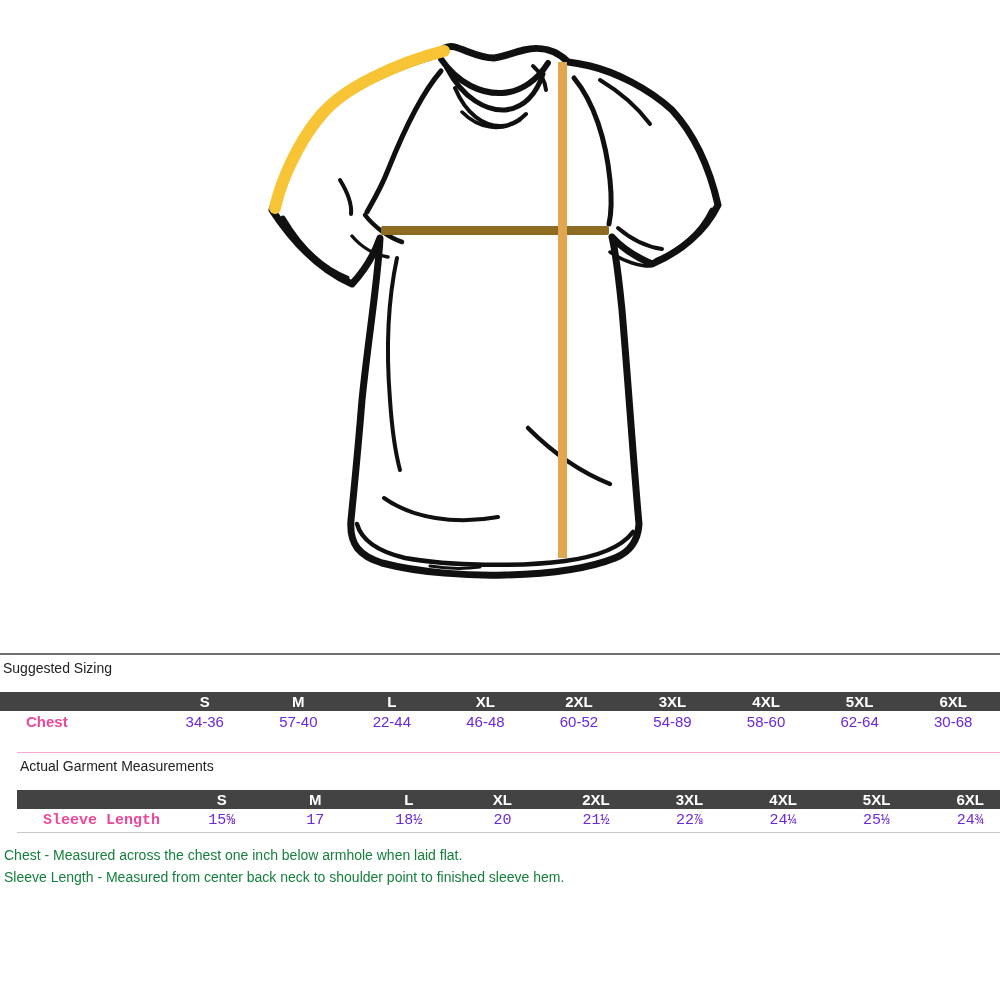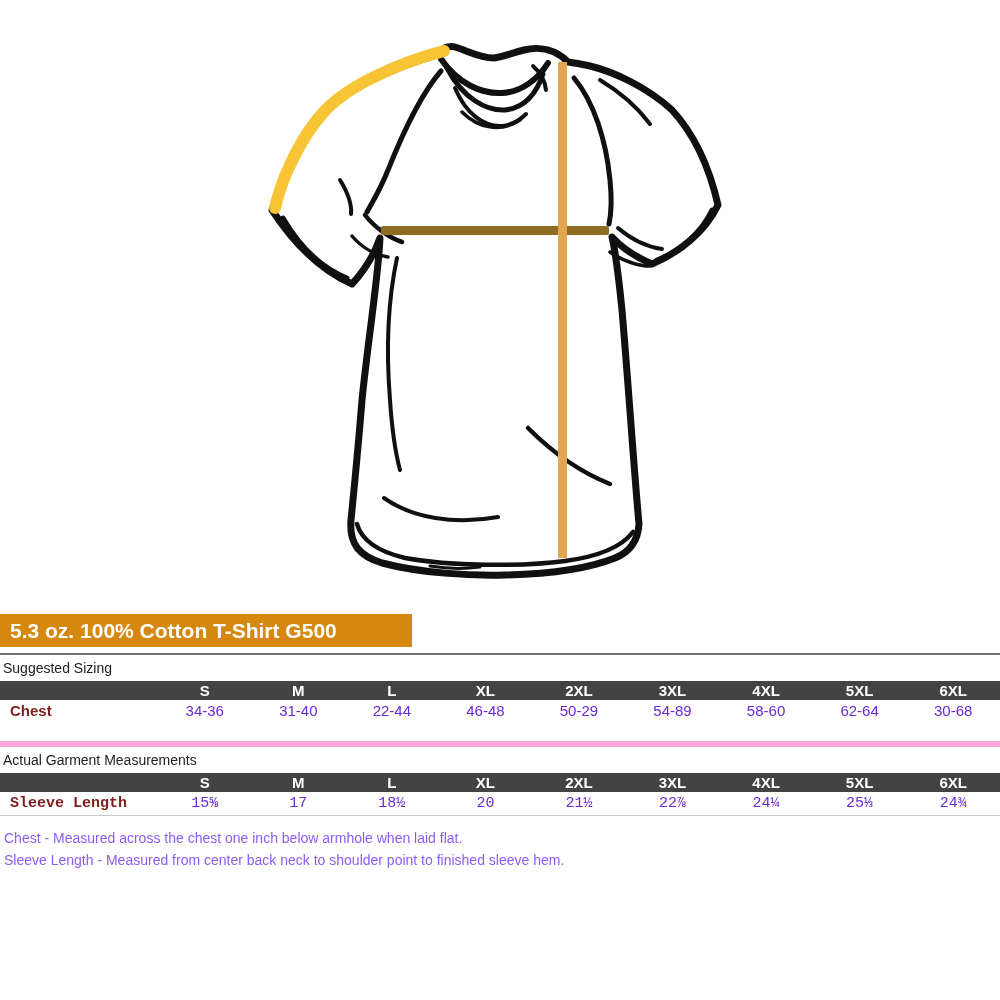--- a/index.html
+++ b/index.html
@@ -12,39 +12,39 @@
   .banner {
     position:absolute; top:614px; left:0; width:412px; height:33px;
     box-sizing:border-box; padding-left:10px;
     color:#fff; font-size:21px; font-weight:bold; line-height:33px;
     white-space:nowrap;
   }
 
   .content { position:absolute; top:653px; left:0; width:1000px; }
 
   .section1 { border-top:2px solid #707070; }
-  .section2 { border-top:6px solid #f9a8d4; margin-top:20px; }
-  .sec-label { font-size:14px; color:#222; padding:5px 0 5px 3px; }
+  .section2 { border-top:1px solid #f9a8d4; margin-top:20px;margin-left:17px; }
+  .sec-label { font-size:14px; color:#222; padding:5px 0 16px 3px; }
 
   table { width:1000px; border-collapse:collapse; table-layout:fixed; }
   col.lbl { width:158px; }
   th {
     color:#fff; font-weight:bold; font-size:15px; height:19px;
     text-align:center; padding:0; line-height:19px;
   }
   td {
     font-size:15px; text-align:center; height:21px; padding:0;
     color:#6d28d9; line-height:21px;
   }
-  td.rowlbl { text-align:left; padding-left:10px; color:#7f1d1d; white-space:nowrap; }
+  td.rowlbl { text-align:left; padding-left:26px; color:#ec4899; white-space:nowrap; }
   td.rowlbl .b { font-weight:bold; }
   .t2 tr.r1 td, .t2 tr.r2 td { border-bottom:2px solid #4f4f4f; }
   .t2 tr.r3 td { border-bottom:1px solid #c9c9c9; height:23px; line-height:23px;font-family:Liberation Mono, monospace; }
 
-  .footnotes { margin-top:11px; padding-left:4px; font-size:14px; line-height:22px; color:#8b5cf6; }
+  .footnotes { margin-top:11px; padding-left:4px; font-size:14px; line-height:22px; color:#15803d; }
 </style>
 </head>
 <body>
 
 <div class="page">
 
   <svg class="shirt-art" viewBox="0 0 1000 610">
     <g fill="none" stroke="#101010" stroke-linecap="round" stroke-linejoin="round">
 
       <path fill="#ffffff" stroke-width="7" d="
@@ -98,21 +98,20 @@
         <path stroke-width="4.5" d="M357,524 C362,542 380,552 405,558 C450,566 520,567 565,561 C595,557 620,549 633,532"></path>
         <path stroke-width="3" d="M430,566 C448,569 466,569 480,567"></path>
       </g>
     </g>
 
     <rect x="381" y="226" width="228" height="9" rx="2" fill="#8D6B21"></rect>
     <rect x="558" y="62" width="9" height="496" fill="#E0A74E"></rect>
     <path fill="none" stroke="#F6C434" stroke-width="12" stroke-linecap="round" d="M444,51 C420,57 396,66 372,78 C350,89 334,100 322,114 C308,130 295,153 286,174 C281,186 277,199 275,208"></path>
   </svg>
 
-  <div class="banner" style="background-color: rgb(213, 135, 14);">5.3 oz. 100% Cotton T-Shirt G500</div>
 
   <div class="content">
 
     <div class="section1">
       <div class="sec-label">Suggested Sizing</div>
       <table class="t1">
         <colgroup>
             <col class="lbl">
             <col>
             <col>
@@ -133,24 +132,24 @@
           <th>XL</th>
           <th>2XL</th>
           <th>3XL</th>
           <th>4XL</th>
           <th>5XL</th>
           <th>6XL</th>
         </tr>
         <tr>
           <td class="rowlbl"><span class="b">Chest</span></td>
           <td>34-36</td>
-          <td>31-40</td>
+          <td>57-40</td>
           <td>22-44</td>
           <td>46-48</td>
-          <td>50-29</td>
+          <td>60-52</td>
           <td>54-89</td>
           <td>58-60</td>
           <td>62-64</td>
           <td>30-68</td>
         </tr>
       </tbody>
         </table>
     </div>
 
     <div class="section2">

